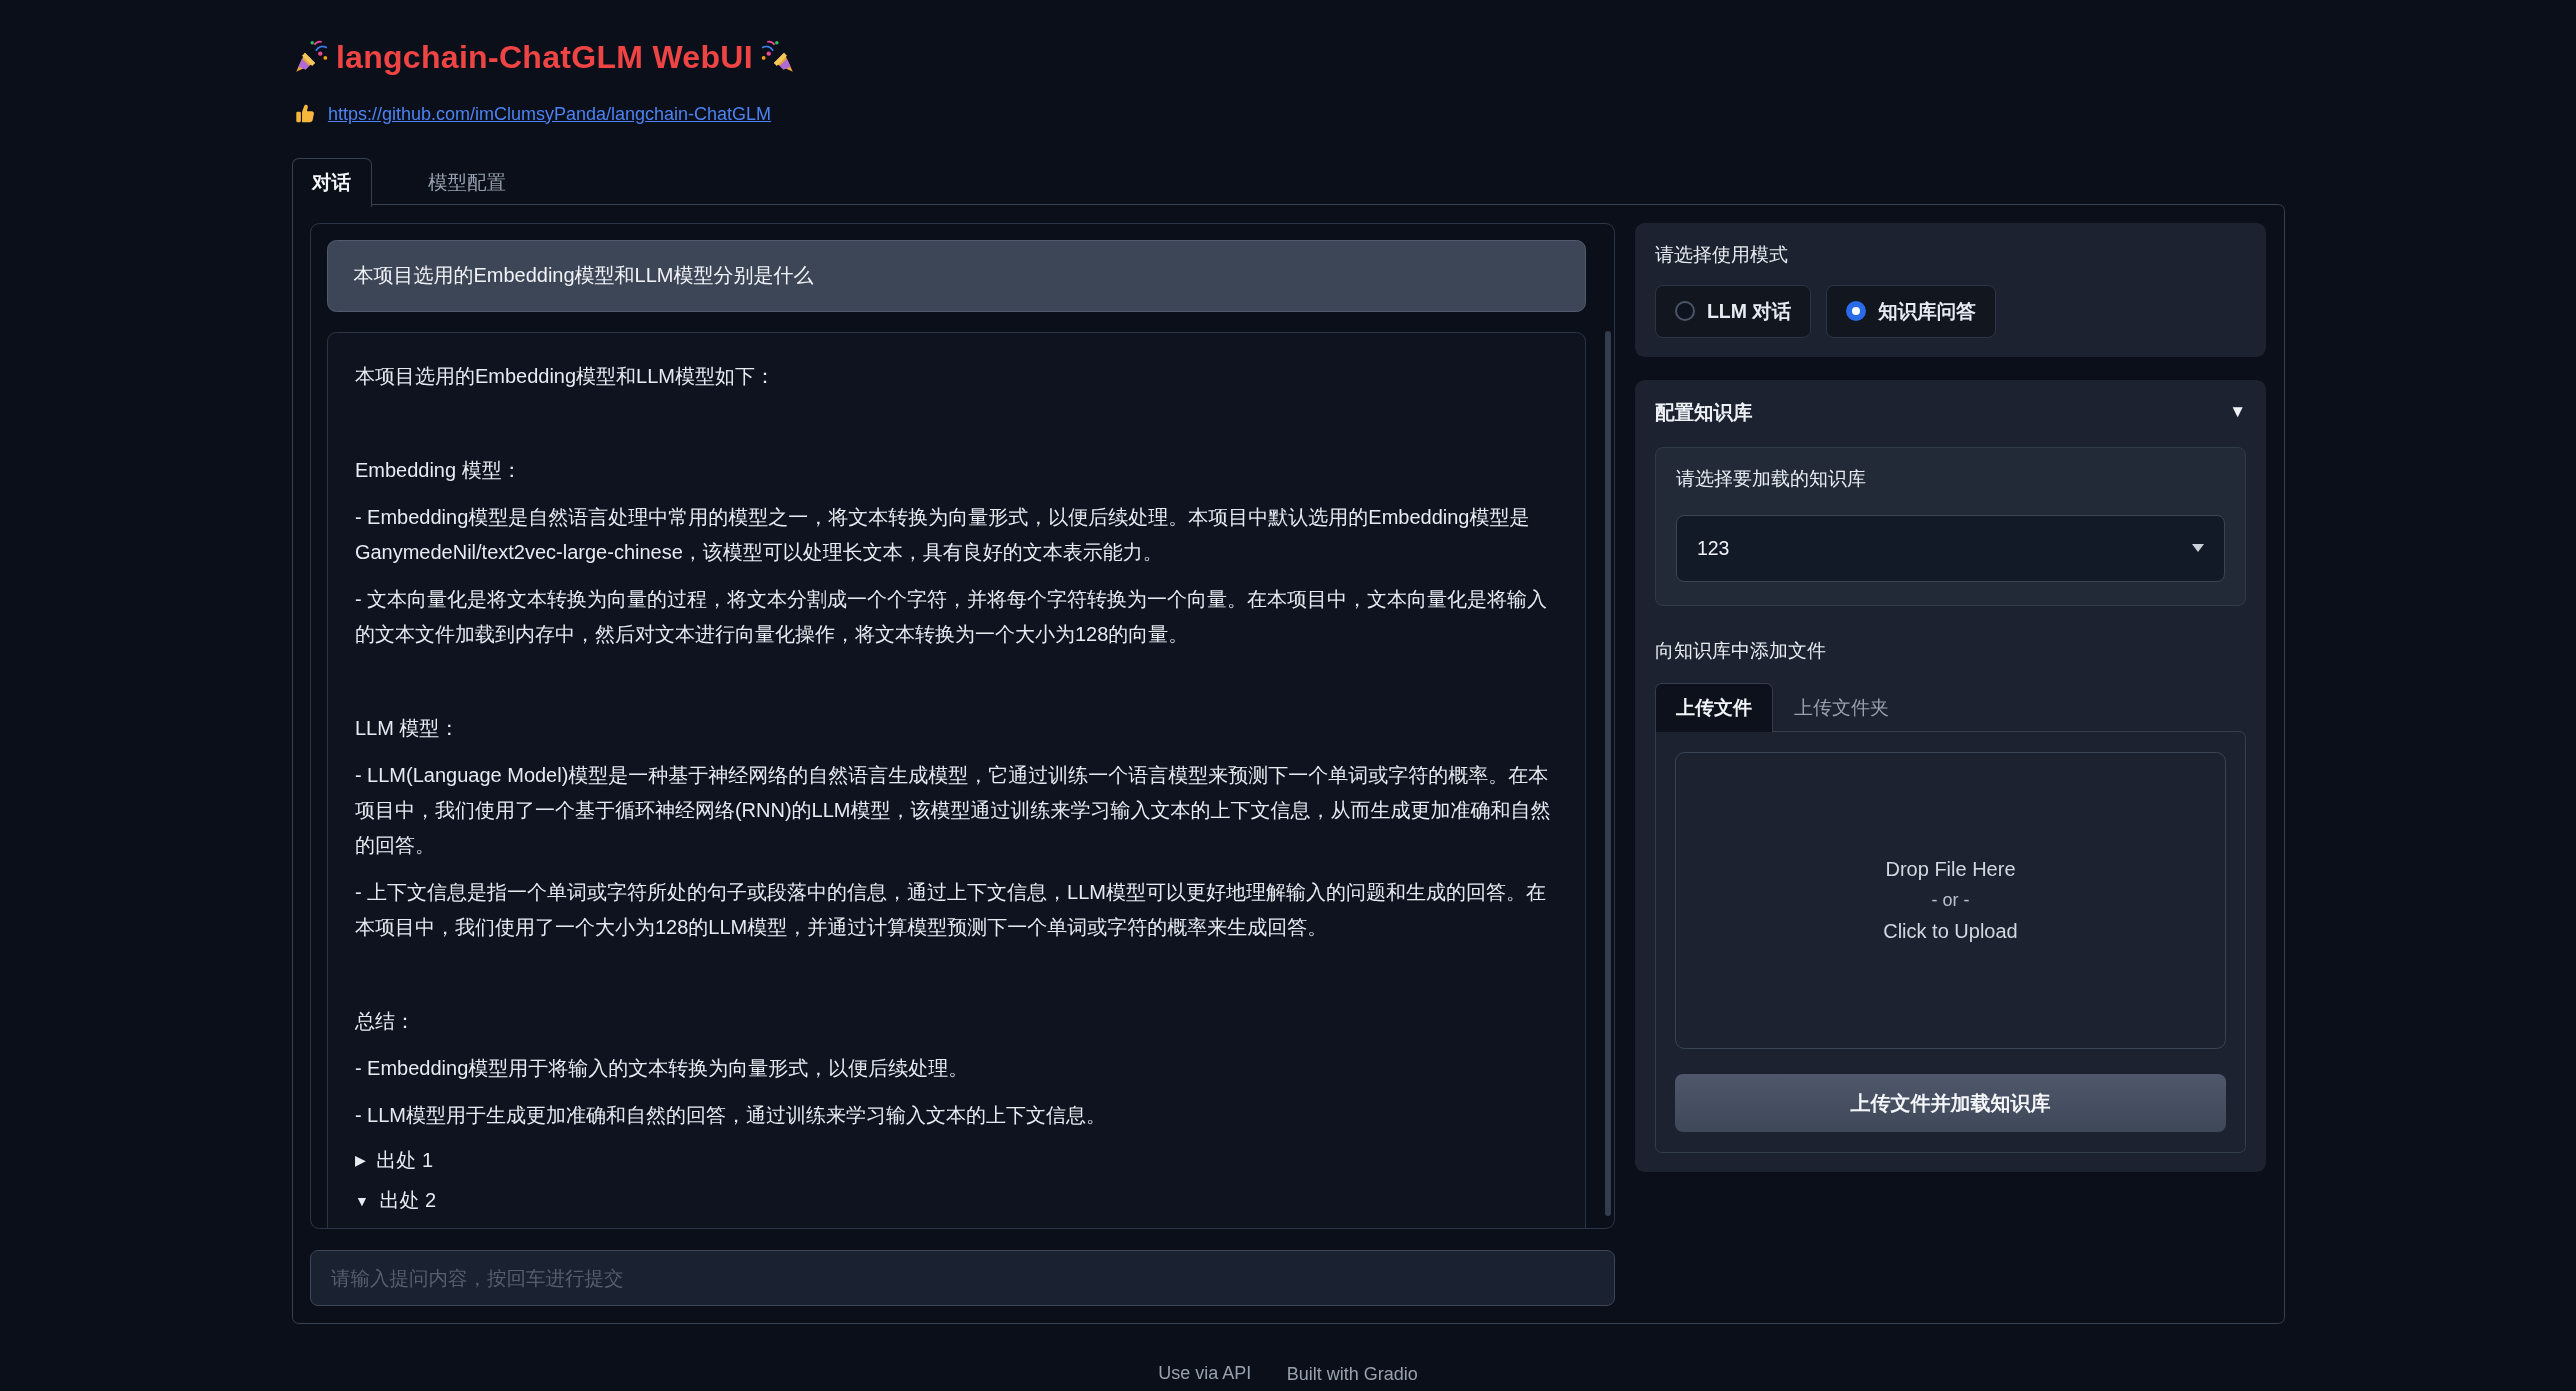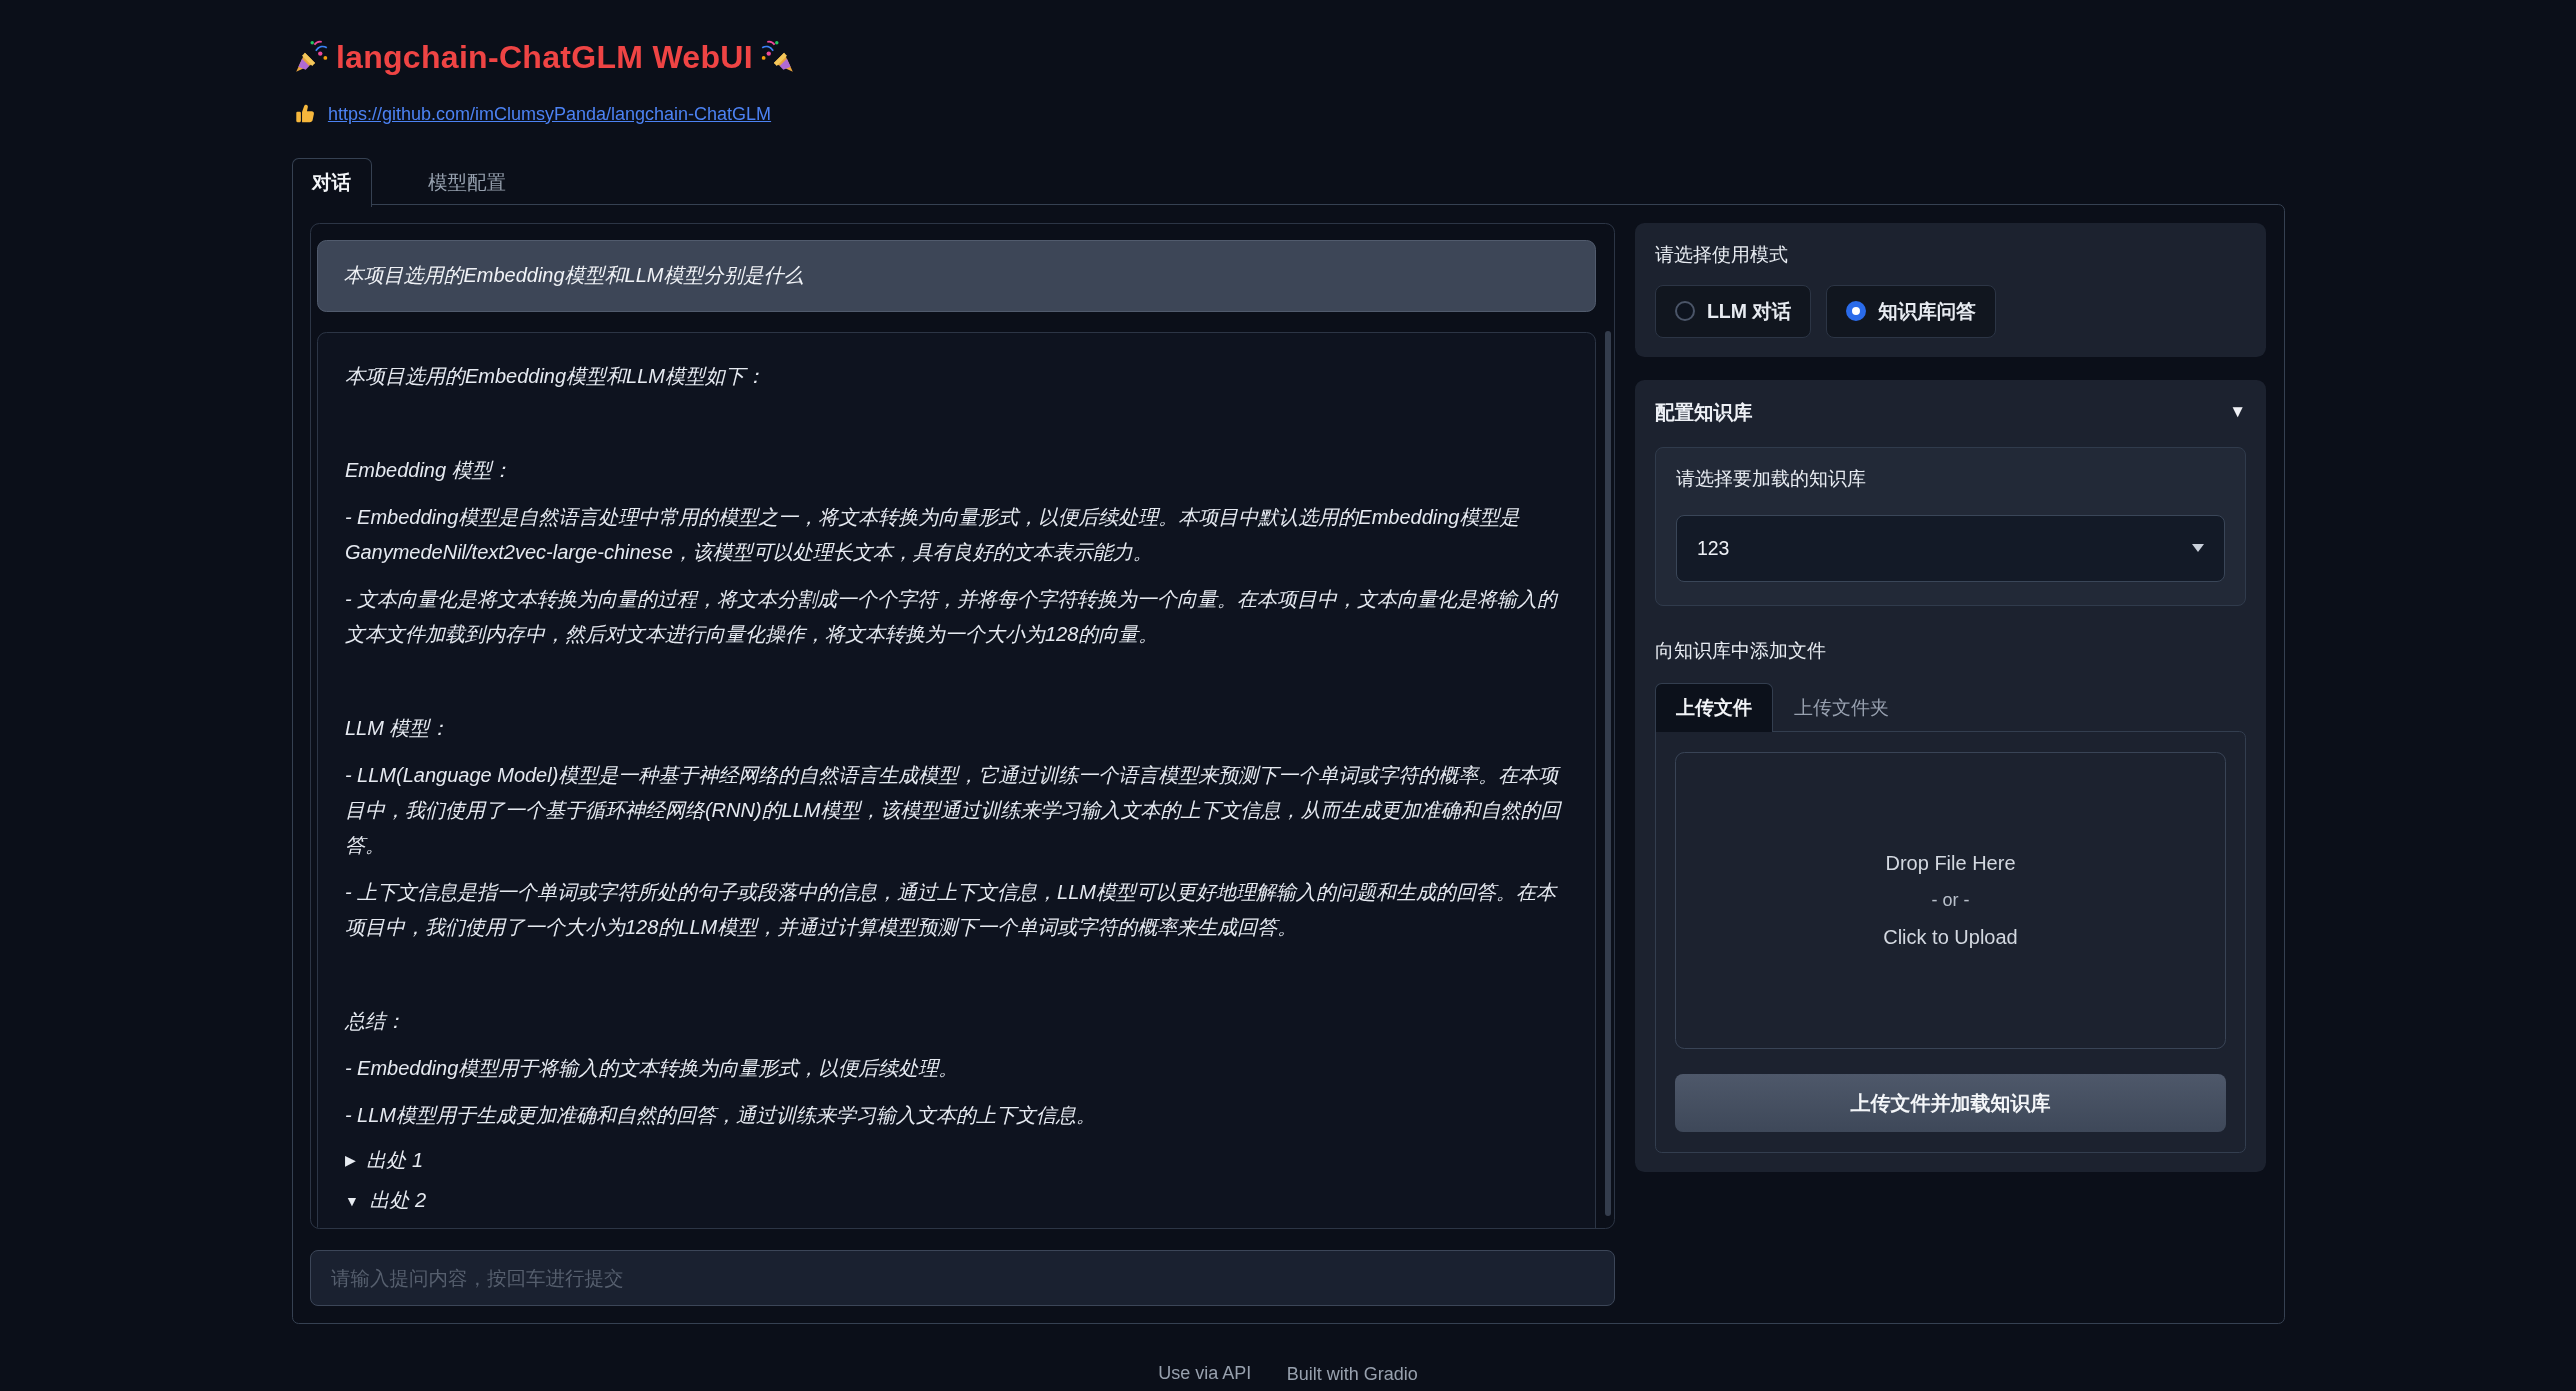--- a/index.html
+++ b/index.html
@@ -22,21 +22,21 @@
   .tab-nav { display:flex; margin-top:31px; position:relative; z-index:2;gap:36px; }
   .tab-item { font-size:19.5px; padding:10px 19.5px; color:#96a0ae; cursor:pointer; border:1.3px solid transparent; border-bottom:none; border-radius:6.7px 6.7px 0 0; }
   .tab-item.selected { color:#f3f5f8; font-weight:bold; border-color:#364152; background:#0b0f19; margin-bottom:-1.3px; }
   .tab-panel { border:1.3px solid #364152; border-radius:0 6.7px 6.7px 6.7px; padding:17.4px; margin-top:-1.3px; position:relative; z-index:1; }
 
   .cols { display:flex; gap:20px; }
   .col-chat { width:1305px; flex:none; display:flex; flex-direction:column; }
   .col-side { flex:1; }
 
   
-  .chatbot { height:1006px; border:1.3px solid #2c3545; border-radius:9.4px; padding:16px 6px; position:relative; overflow:hidden;font-style:italic; }
+  .chatbot { height:1006px; border:1.3px solid #2c3545; border-radius:9.4px; padding:16px 16px; position:relative; overflow:hidden; }
   .msg-user { background:#3d4657; border:0.7px solid #515b6d; border-radius:9.4px; padding:21.5px 25.5px; font-size:20px; color:#f0f2f6; margin-right:12px; }
   .msg-bot { background:#0e131f; border:0.7px solid #2c3545; border-radius:9.4px; padding:14.8px 27px 20px; margin-top:20px; margin-right:12px; font-size:20px; color:#e6eaf1; }
   .msg-bot p { line-height:35px; margin:12px 0; }
   .spacer { height:35px; }
   .src-row { display:flex; align-items:center; margin:13.4px 0; cursor:pointer; }
   .src-marker { font-size:14px; margin-right:10.7px; color:#e8ecf2; }
   .scroll-thumb { position:absolute; right:3.4px; top:107px; width:6px; height:885px; background:#343d4d; border-radius:3.4px; }
 
   
   .chat-input-wrap { margin-top:21.5px; }
@@ -61,21 +61,21 @@
   .dropdown { margin-top:23px; background:#131a27; border:0.7px solid #3a4658; border-radius:8px; height:67px; display:flex; align-items:center; justify-content:space-between; padding:0 20px; cursor:pointer;gap:35px; }
   .dropdown-value { font-size:19.5px; color:#eef1f6; }
   .caret-down { width:0; height:0; border-left:6.7px solid transparent; border-right:6.7px solid transparent; border-top:8px solid #c9d0da; }
 
   .add-label { margin-top:32px; }
 
   .up-tabs { display:flex; margin-top:19px; position:relative; z-index:2; }
   .up-tab { font-size:19px; padding:10.7px 20px; color:#98a1b0; cursor:pointer; border:0.7px solid transparent; border-bottom:none; border-radius:6.7px 6.7px 0 0; }
   .up-tab.selected { color:#f3f5f8; font-weight:bold; background:#0c111b; border-color:#333e4f; margin-bottom:-0.7px; }
   .up-content { border:0.7px solid #333e4f; border-radius:0 6.7px 6.7px 6.7px; padding:20px 19px; margin-top:-0.7px; position:relative; z-index:1; }
-  .droparea { border:0.7px solid #394456; border-radius:9.4px; height:297px; display:flex; flex-direction:column; align-items:center; justify-content:center; gap:15px; cursor:pointer; }
+  .droparea { border:0.7px solid #394456; border-radius:9.4px; height:297px; display:flex; flex-direction:column; align-items:center; justify-content:center; gap:9px; cursor:pointer; }
   .drop-line { font-size:20px; color:#d3d8e0; }
   .drop-or { font-size:18px; color:#b9c0cb; }
   .upload-btn { margin-top:25.5px; width:100%; height:58px; border:none; border-radius:8px; background:linear-gradient(#4e586a,#3e4859); color:#f4f6f9; font-size:20px; font-weight:bold; font-family:inherit; cursor:pointer; }
 
   
   .footer { display:flex; align-items:center; justify-content:center; gap:14.8px; margin-top:39px; color:#98a1ae; font-size:18px; }
   .footer .flink { display:flex; align-items:center; gap:17px; cursor:pointer;flex-direction:column; }
 </style>
 </head>
 <body>

